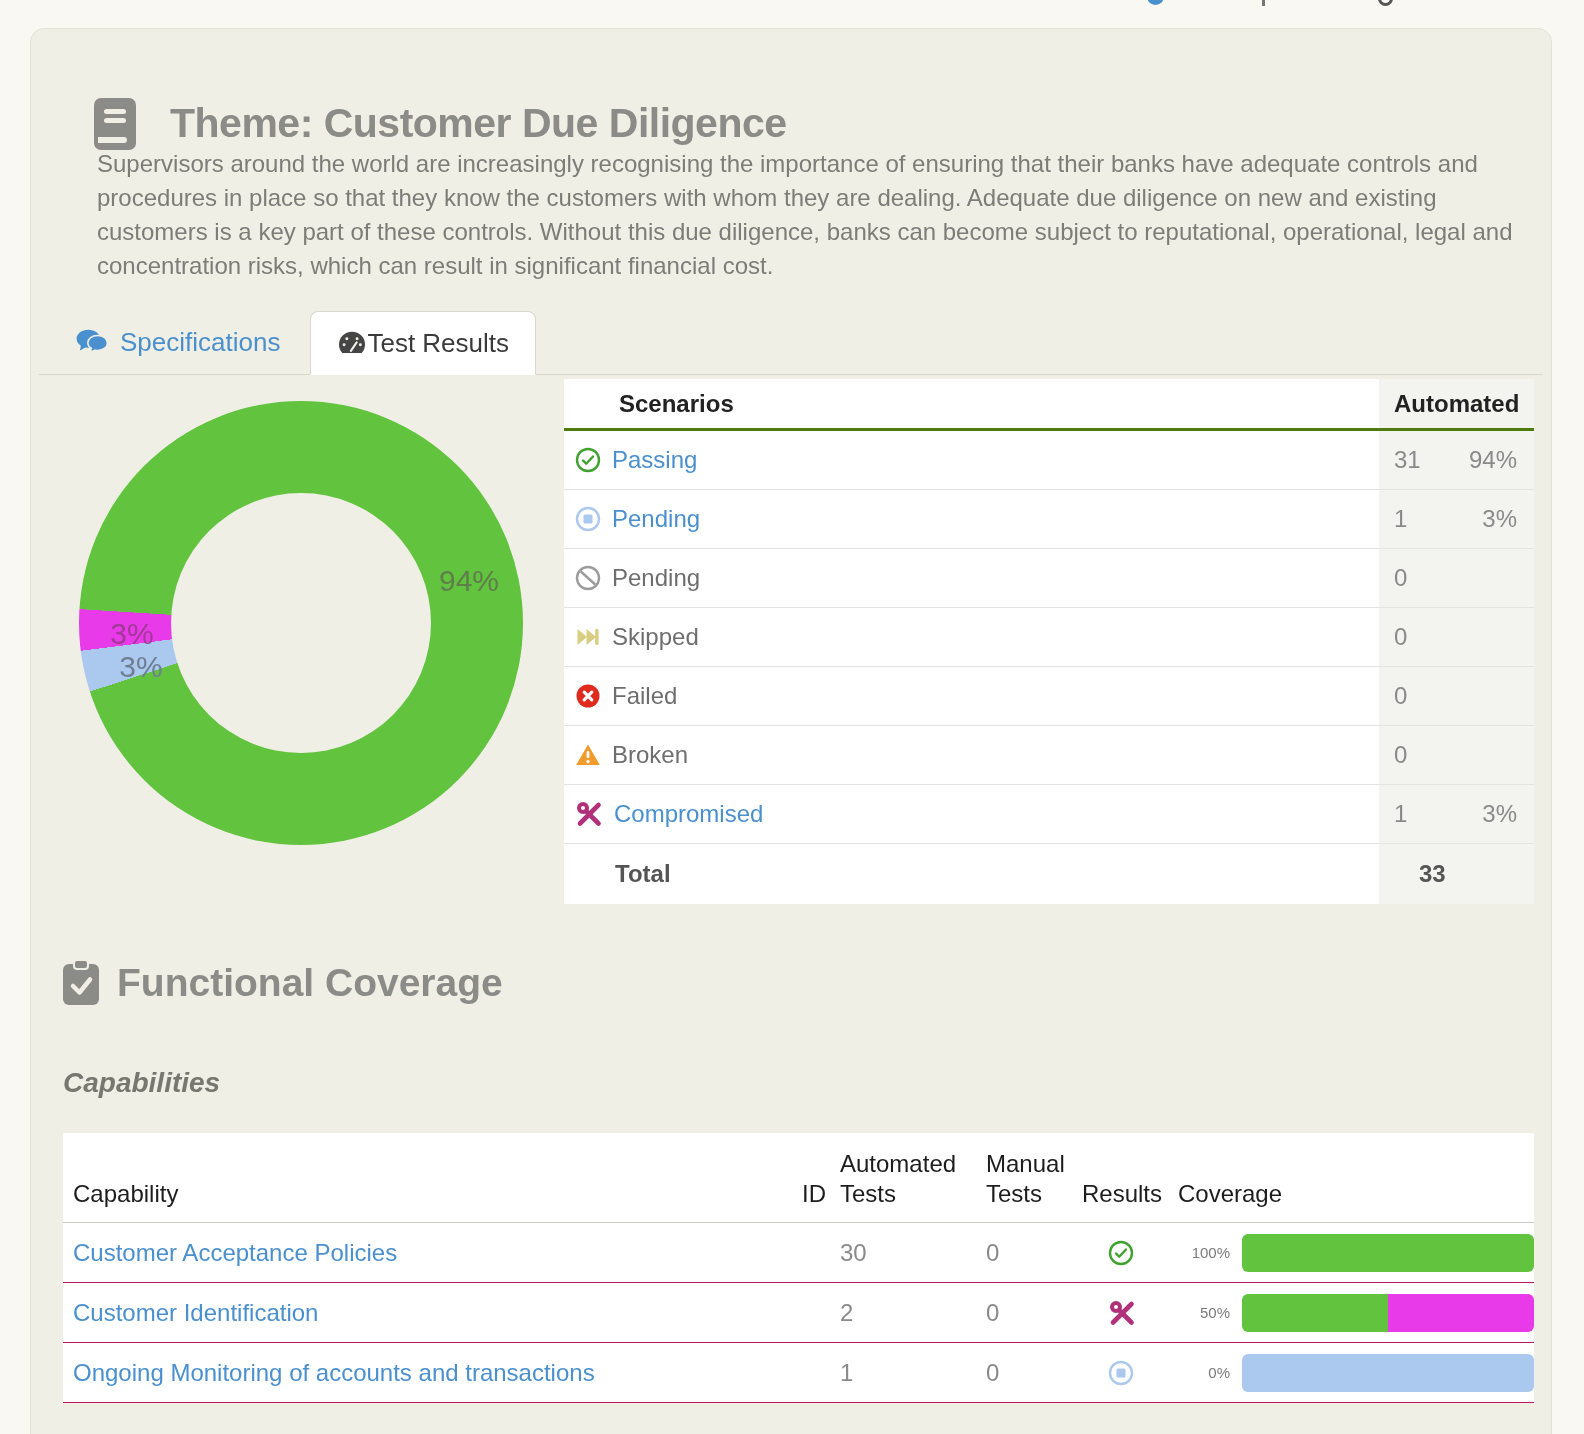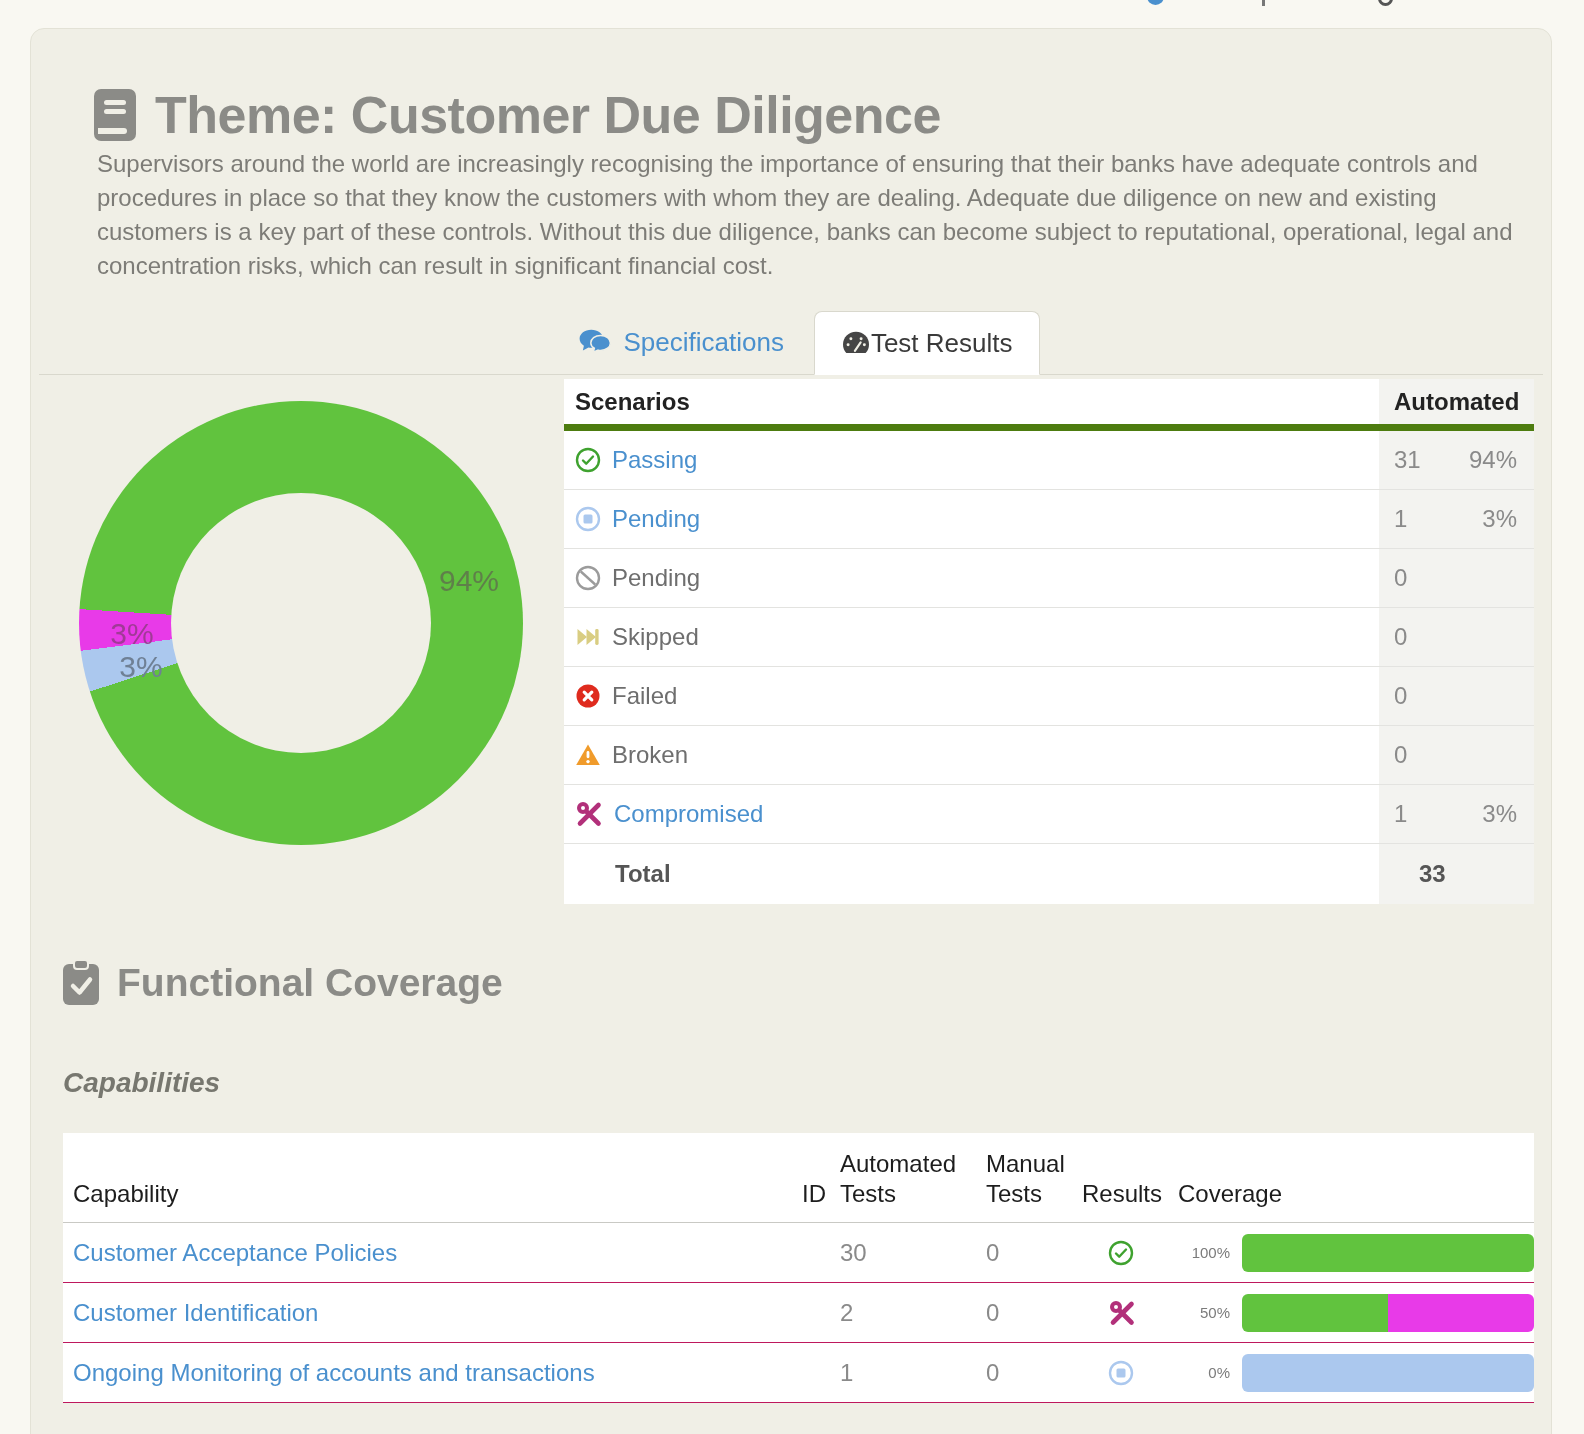--- a/index.html
+++ b/index.html
@@ -16,48 +16,48 @@
                border-radius:50%; background:var(--link); }
   .frag-bar  { position:absolute; left:1262px; top:-6px; width:3px; height:12px; background:#777; }
   .frag-g    { position:absolute; left:1378px; top:-9px; width:15px; height:15px;
                border-radius:50%; border:3px solid #555; }
 
   
   .card { position:absolute; left:30px; top:28px; width:1522px; height:1420px;
           background:var(--card-bg); border:1px solid #e3e2d6; border-radius:14px; }
 
   .title-row { position:absolute; left:62px; top:56px; display:flex; align-items:center; gap:18px; }
-  .title-row h1 { margin:0; font-size:52px; font-weight:bold; color:var(--heading); letter-spacing:-0.5px; }
+  .title-row h1 { margin:15px; font-size:41px; font-weight:bold; color:var(--heading); letter-spacing:-0.5px; }
 
   .desc { position:absolute; left:66px; top:118px; width:1428px; margin:0;
           font-size:24px; line-height:34px; color:var(--text); }
 
   
   .tabs { position:absolute; left:8px; right:8px; top:282px; height:64px;
-          display:flex; align-items:flex-end; border-bottom:1px solid #d9d8cd; padding-left:20px;justify-content:center; }
+          display:flex; align-items:flex-end; border-bottom:1px solid #d9d8cd; padding-left:20px; }
   .tab-link { display:flex; align-items:center; gap:11px; height:64px; padding:0 16px;
               font-size:26px; color:var(--link); text-decoration:none; cursor:pointer; }
   .tab-active { display:flex; align-items:center; height:64px; padding:0 26px; margin-left:14px;
                 margin-bottom:-1px; font-size:26px; color:#3a3a3a; background:#fff;
                 border:1px solid #d9d8cd; border-bottom:1px solid #fff;
                 border-radius:8px 8px 0 0; cursor:pointer; }
 
   
   .donut-wrap { position:absolute; left:48px; top:372px; width:444px; height:444px; }
   .donut { width:100%; height:100%; border-radius:50%; position:relative; }
   .donut::after { content:""; position:absolute; inset:92px; border-radius:50%; background:var(--card-bg); }
   .donut-label { position:absolute; transform:translate(-50%,-50%); font-size:30px; z-index:2; }
   .dl-pass { left:390px; top:180px; color:var(--label-green); }
   .dl-comp { left:53px;  top:233px; color:var(--label-magenta); }
   .dl-pend { left:62px;  top:266px; color:var(--label-blue); }
 
   
   .scen-table { position:absolute; left:533px; top:350px; width:970px; background:#fff; font-size:24px; }
   .scen-row { display:grid; grid-template-columns:1fr 155px; height:59px; border-bottom:1px solid #e3e3e0; }
-  .scen-row.head { height:52px; border-bottom:7px solid #4d7c0f; }
+  .scen-row.head { height:52px; border-bottom:3px solid #4d7c0f;padding-left:44px; }
   .scen-row.total { height:60px; border-bottom:none; }
   .scen-name { display:flex; align-items:center; gap:11px; padding-left:11px; min-width:0; }
   .scen-val  { background:#f3f3f0; display:flex; align-items:center; color:#8a8a8a; }
   .scen-val .cnt { margin-left:15px; width:46px; }
   .scen-val .pct { margin-left:auto; margin-right:17px; }
   .head .scen-name, .head .scen-val { font-weight:bold; color:#222; }
   .head .scen-val span { margin-left:15px; }
   .total .scen-name, .total .scen-val .cnt { font-weight:bold; color:#555;margin-left:40px; }
   .link  { color:var(--link); text-decoration:none; cursor:pointer; }
   .plain { color:#6e6e6e; }

